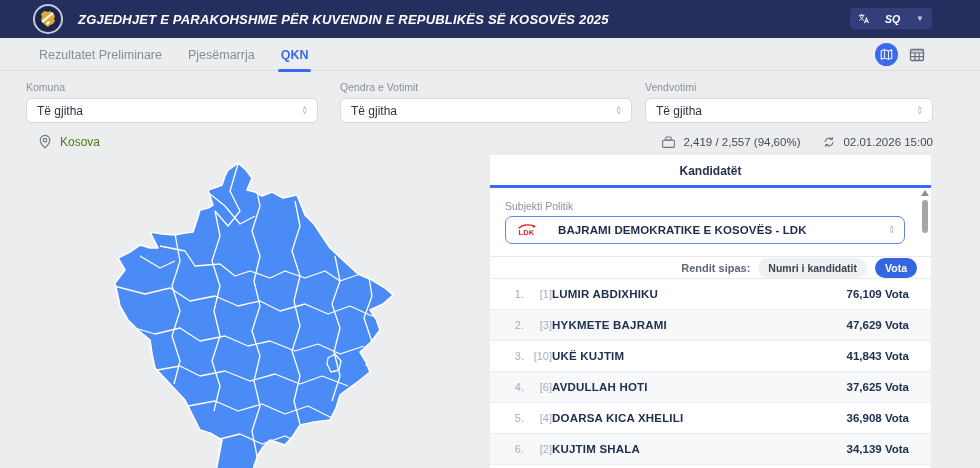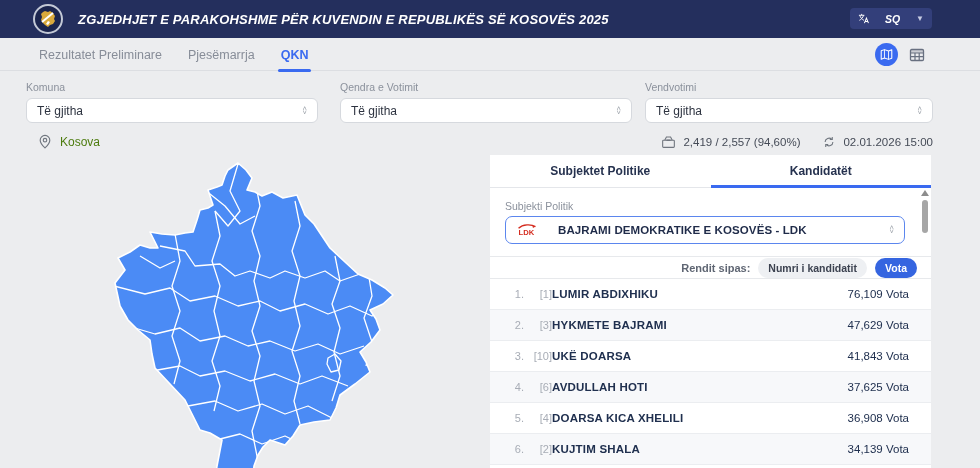--- a/index.html
+++ b/index.html
@@ -49,21 +49,21 @@
   .subject-value { flex:1; font-size:11.5px; font-weight:bold; color:#1f2b49; letter-spacing:.1px; white-space:nowrap; overflow:hidden; }
   .sort-row { height:23px; display:flex; align-items:center; justify-content:flex-end; gap:8px; padding-right:14px; border-top:1px solid #e7e9ec; border-bottom:1px solid #e7e9ec; }
   .sort-label { font-size:11px; font-weight:bold; color:#5f6673; }
   .sort-pill { height:20px; border-radius:10px; padding:0 10px; display:flex; align-items:center; font-size:10.5px; font-weight:bold; cursor:pointer; background:#eef0f3; color:#3c4250; }
   .sort-pill.active { background:#3565e0; color:#fff; }
   .cand-row { height:31px; display:flex; align-items:center; border-bottom:1px solid #ebedf0; padding:0 22px 0 14px; }
   .cand-row.alt { background:#f7f8fa; }
   .cand-rank { width:20px; text-align:right; font-size:11px; color:#a8adb6; }
   .cand-num { width:28px; text-align:right; font-size:11px; color:#a8adb6; }
   .cand-name { margin-left:0; font-size:11.5px; font-weight:bold; color:#20304f; letter-spacing:.2px; }
-  .cand-votes { margin-left:auto; font-size:11.5px; font-weight:normal; color:#20304f; }
+  .cand-votes { margin-left:auto; font-size:11.5px; font-weight:bold; color:#20304f; }
 
   
   .scrollbar { position:absolute; right:2px; top:35px; width:8px; height:275px; }
   .scroll-arrow { width:0; height:0; margin:0 auto 4px auto; border-left:4px solid transparent; border-right:4px solid transparent; border-bottom:6px solid #8d8d8d; }
   .scroll-thumb { width:6px; height:33px; margin:0 auto; background:#a6a6a6; border-radius:3px; }
 
   svg { display:block; }
 </style>
 </head>
 <body>
@@ -189,21 +189,20 @@
       <path d="M100,30 L125,50 L140,68 L155,60"></path>
       <path d="M138,8 L130,35 L140,55 L128,70 L115,55"></path>
       <path d="M40,100 L60,112 L75,105"></path>
       <path d="M228,202 l7,-4 l6,7 l-2,9 l-8,2 l-4,-8 z"></path>
     </g>
   </svg>
 </div>
 
 <div class="panel">
   <div class="panel-tabs">
-    <div class="panel-tab">Subjektet Politike</div>
     <div class="panel-tab active">Kandidatët</div>
   </div>
 
   <div class="subject-box">
     <div class="subject-label">Subjekti Politik</div>
     <div class="subject-select">
       <svg width="22" height="14" viewBox="0 0 26 16">
         <path d="M3,6 C8,1 18,1 23,4" fill="none" stroke="#d42b1e" stroke-width="1.6"></path>
         <path d="M23,4 l-3.5,-1 l0.5,2.5 z" fill="#d42b1e"></path>
         <text x="3" y="14" font-size="9" font-weight="bold" fill="#d42b1e" font-family="Liberation Sans, sans-serif">LDK</text>
@@ -233,21 +232,21 @@
   <div class="cand-row alt">
     <span class="cand-rank">2.</span>
     <span class="cand-num">[3]</span>
     <span class="cand-name">HYKMETE BAJRAMI</span>
     <span class="cand-votes">47,629 Vota</span>
   </div>
 
   <div class="cand-row">
     <span class="cand-rank">3.</span>
     <span class="cand-num">[10]</span>
-    <span class="cand-name">UKË DOARSA</span>
+    <span class="cand-name">UKË KUJTIM</span>
     <span class="cand-votes">41,843 Vota</span>
   </div>
 
   <div class="cand-row alt">
     <span class="cand-rank">4.</span>
     <span class="cand-num">[6]</span>
     <span class="cand-name">AVDULLAH HOTI</span>
     <span class="cand-votes">37,625 Vota</span>
   </div>
 

